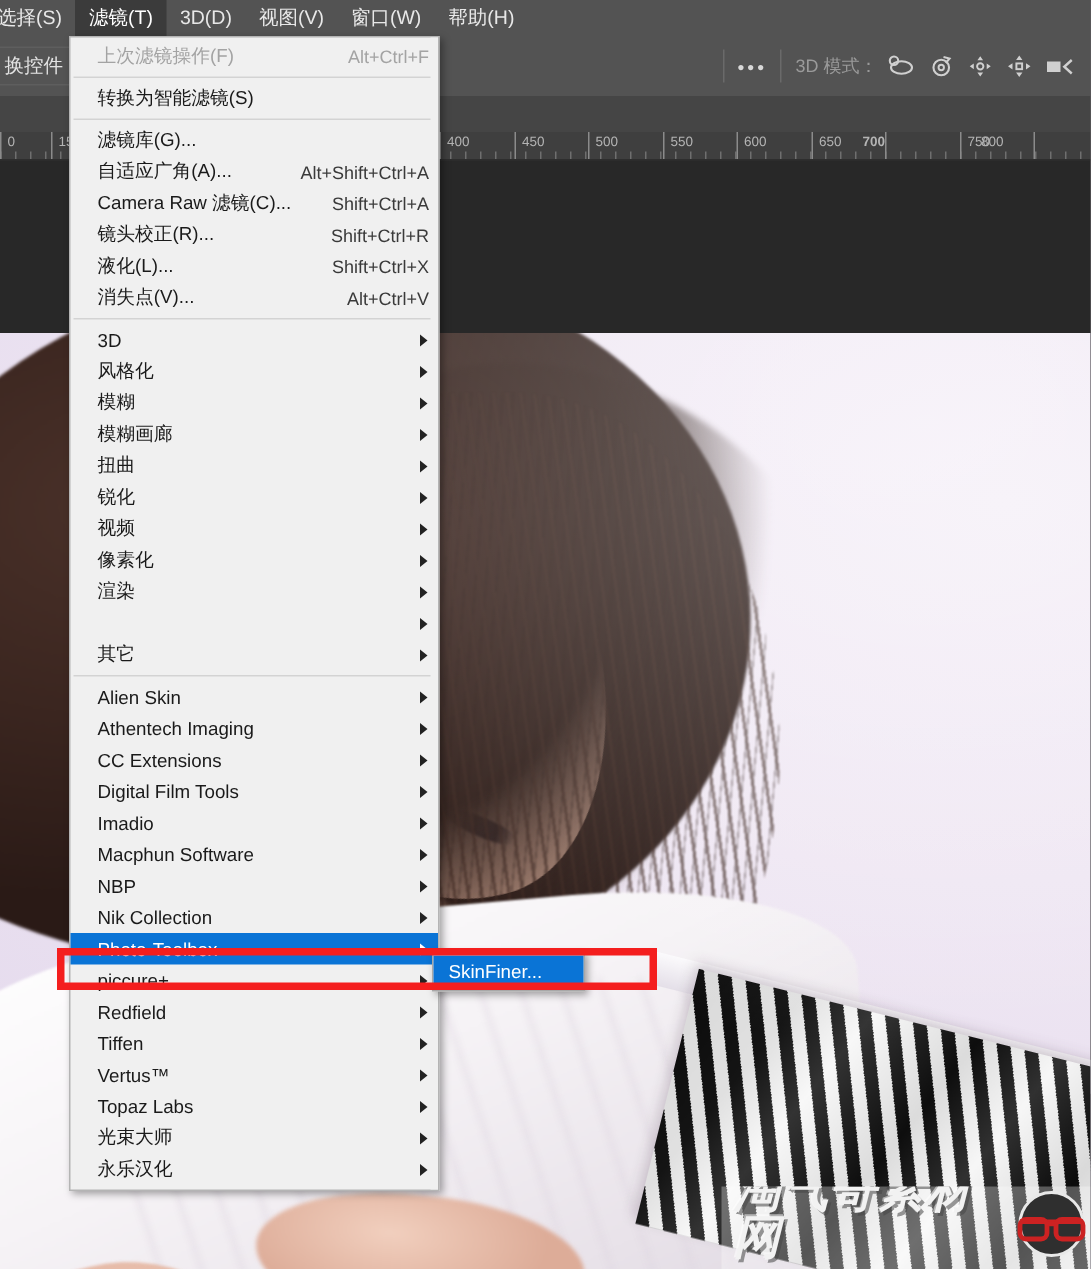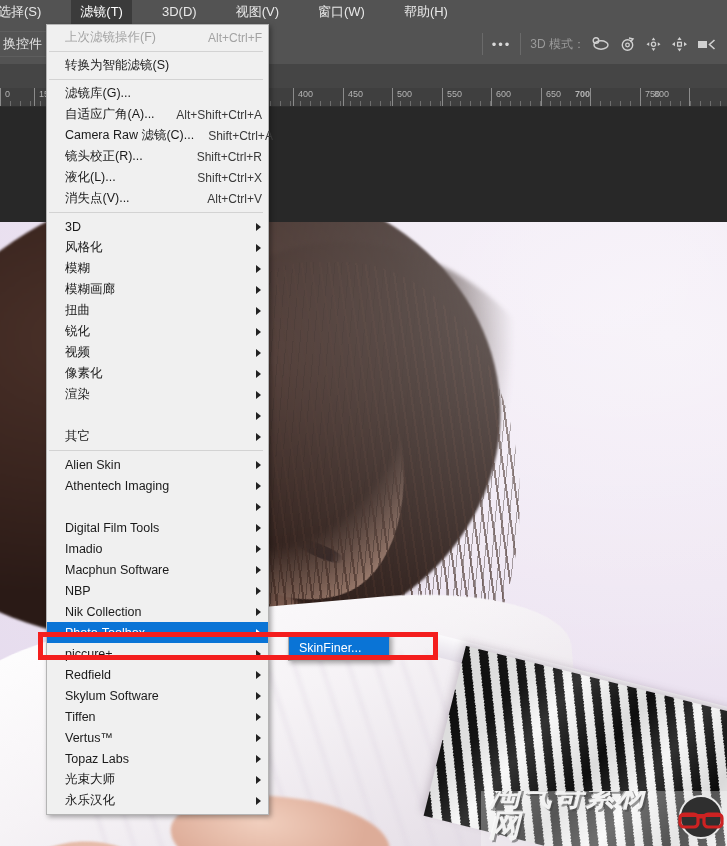--- a/index.html
+++ b/index.html
@@ -12,21 +12,21 @@
   #app { position: relative; width: 727px; height: 846px; }
 
   
   .menubar {
     position: absolute; left: 0; top: 0; width: 727px; height: 24px;
     background: #535353; display: flex; align-items: center;
     font-size: 13px; color: #e8e8e8;
   }
   .menubar-item {
     padding: 3px 9px 4px; height: 24px; line-height: 18px;
-    white-space: nowrap; cursor: default; margin-left: 21px;
+    white-space: nowrap; cursor: default;
   }
   .menubar-item.first { padding-left: 0; margin-left: -2px; }
   .menubar-item.active { background: #3b3b3b; color: #fff; }
 
   .optionsbar {
     position: absolute; left: 0; top: 24px; width: 727px; height: 40px;
     background: #535353; display: flex; align-items: center;
     font-size: 12px; color: #cfcfcf;
   }
   .opt-label {
@@ -227,21 +227,21 @@
   .wm-url {
     font-size: 16px; font-weight: bold; color: #ffffff; font-style: italic;
     font-family: "Liberation Serif", serif;
     letter-spacing: 1.5px; margin-top: 2px;
     text-shadow: 1px 1px 1px rgba(60,60,60,.6);
   }
   .wm-logo { margin-left: 6px; }
 
   
   .menu {
-    position: absolute; left: 46px; top: 24px; width: 223px;
+    position: absolute; left: 46px; top: 24px; width: 247px;
     background: #f0f0f0;
     border: 1px solid #b4b4b4;
     box-shadow: 2px 2px 5px rgba(0,0,0,.35);
     font-size: 12.5px; color: #1a1a1a;
     padding: 2px 0 3px;
   }
   .mi {
     position: relative; display: flex; align-items: center;
     height: 21px; padding: 0 6px 0 18px; white-space: nowrap;
     cursor: default;
@@ -561,20 +561,21 @@
       <div class="sep"></div>
       <div class="mi">
         <span class="lbl">Alien Skin</span>
         <span class="arrow"></span>
       </div>
       <div class="mi">
         <span class="lbl">Athentech Imaging</span>
         <span class="arrow"></span>
       </div>
       <div class="mi">
+        <span class="lbl">CC Extensions</span>
         <span class="arrow"></span>
       </div>
       <div class="mi">
         <span class="lbl">Digital Film Tools</span>
         <span class="arrow"></span>
       </div>
       <div class="mi">
         <span class="lbl">Imadio</span>
         <span class="arrow"></span>
       </div>
@@ -593,24 +594,20 @@
       <div class="mi highlight">
         <span class="lbl">Photo-Toolbox</span>
         <span class="arrow"></span>
       </div>
       <div class="mi">
         <span class="lbl">piccure+</span>
         <span class="arrow"></span>
       </div>
       <div class="mi">
         <span class="lbl">Redfield</span>
-        <span class="arrow"></span>
-      </div>
-      <div class="mi">
-        <span class="lbl">Skylum Software</span>
         <span class="arrow"></span>
       </div>
       <div class="mi">
         <span class="lbl">Tiffen</span>
         <span class="arrow"></span>
       </div>
       <div class="mi">
         <span class="lbl">Vertus™</span>
         <span class="arrow"></span>
       </div>

